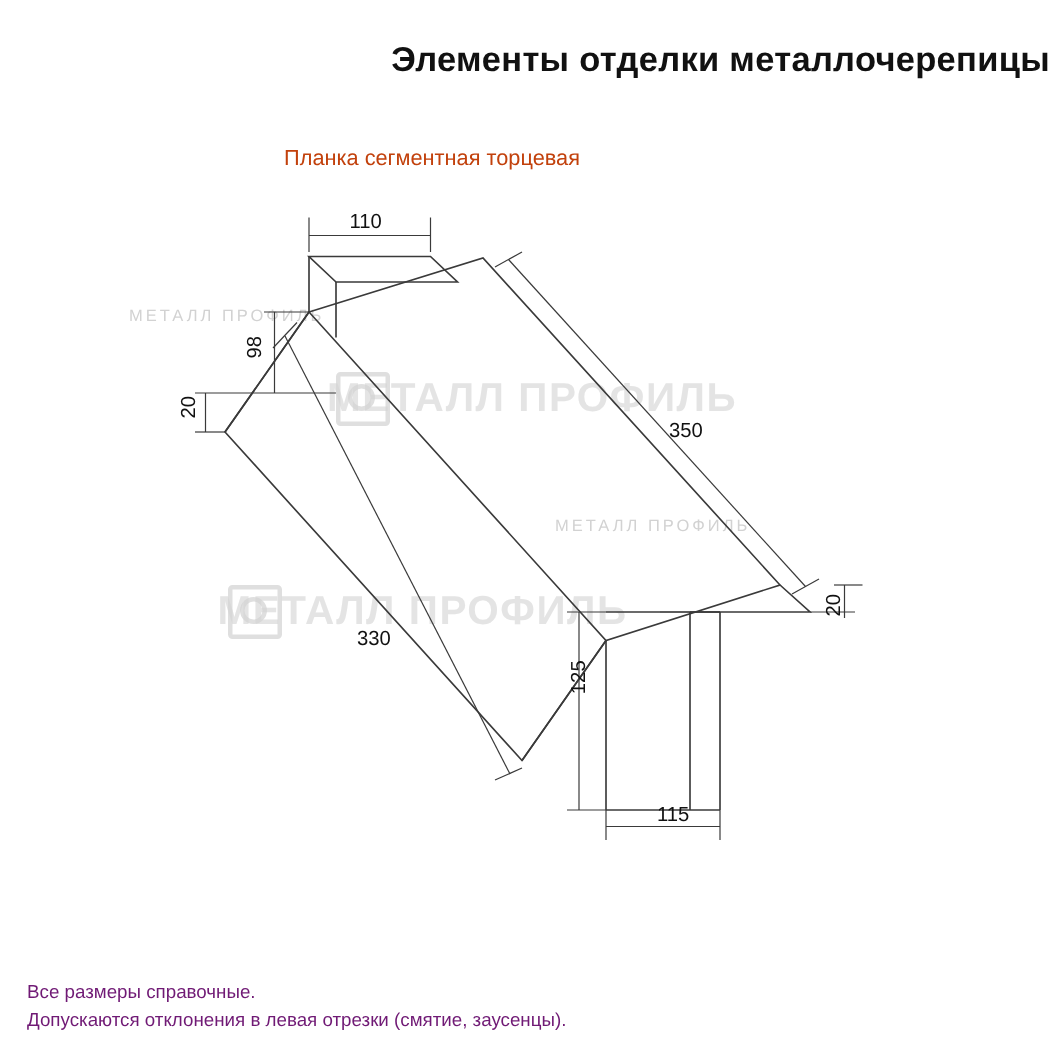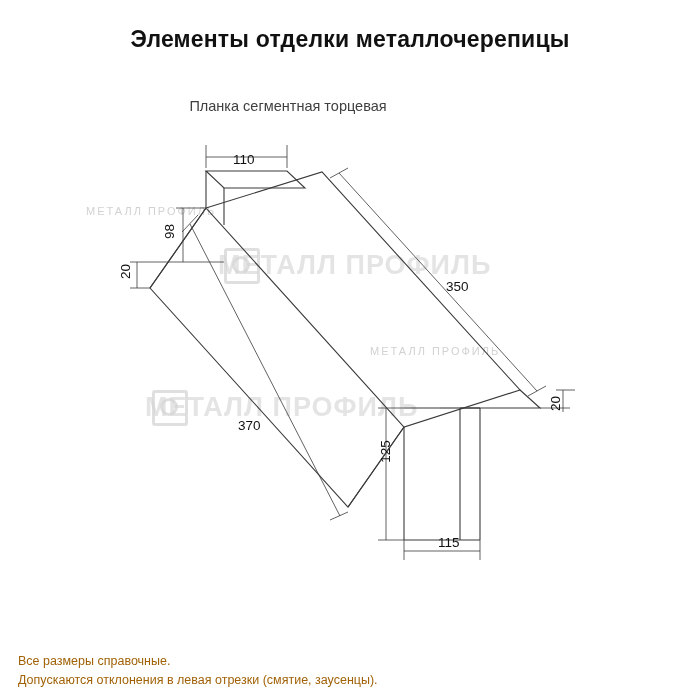--- a/index.html
+++ b/index.html
@@ -17,51 +17,51 @@
   }
   .page {
     position: absolute;
     inset: 0;
   }
   .title {
     position: absolute;
     top: 26px;
     left: 0;
     width: 700px;
-    text-align: center;
+    text-align: right;
     font-size: 23px;
     font-weight: bold;
     letter-spacing: 0.2px;
     color: #111;
   }
   .subtitle {
     position: absolute;
     top: 96px;
     left: 0;
     width: 576px;
     text-align: center;
     font-size: 14.5px;
     line-height: 20px;
-    color: #404040;
+    color: #c2410c;
   }
   .subtitle .l2 { display: block; }
   .drawing {
     position: absolute;
     top: 0;
     left: 0;
     width: 700px;
     height: 700px;
   }
   .footer {
     position: absolute;
     left: 18px;
     bottom: 10px;
     font-size: 12.5px;
     line-height: 19px;
-    color: #a16207;
+    color: #701a75;
   }
   .footer div { white-space: nowrap; }
   .wm {
     position: absolute;
     font-family: "Liberation Sans", sans-serif;
     font-weight: bold;
     color: #cfcfcf;
     opacity: 0.55;
     white-space: nowrap;
     pointer-events: none;
@@ -187,26 +187,26 @@
       <path d="M 404 408 L 378 408"></path>
       <path d="M 404 540 L 378 540"></path>
       <path d="M 386 408 L 386 540"></path>
 
       <path d="M 404 540 L 404 560"></path>
       <path d="M 480 540 L 480 560"></path>
       <path d="M 404 551 L 480 551"></path>
     </g>
   </svg>
 
-  <div class="dim-label" style="left:233px; top:140px;margin-top:12px;">110</div>
+  <div class="dim-label" style="left:233px; top:140px;">110</div>
   <div class="dim-label rot" style="left:162px; top:224px;">98</div>
   <div class="dim-label rot" style="left:118px; top:264px;">20</div>
   <div class="dim-label" style="left:414px; top:279px;margin-left:32px;">350</div>
   <div class="dim-label rot" style="left:548px; top:396px;">20</div>
-  <div class="dim-label" style="left:238px; top:418px;">370</div>
+  <div class="dim-label" style="left:238px; top:418px;">330</div>
   <div class="dim-label rot" style="left:374px; top:444px;">125</div>
   <div class="dim-label" style="left:438px; top:535px;">115</div>
 
   <div class="footer">
     <div>Все размеры справочные.</div>
     <div>Допускаются отклонения в левая отрезки (смятие, заусенцы).</div>
   </div>
 
 </div>
 

